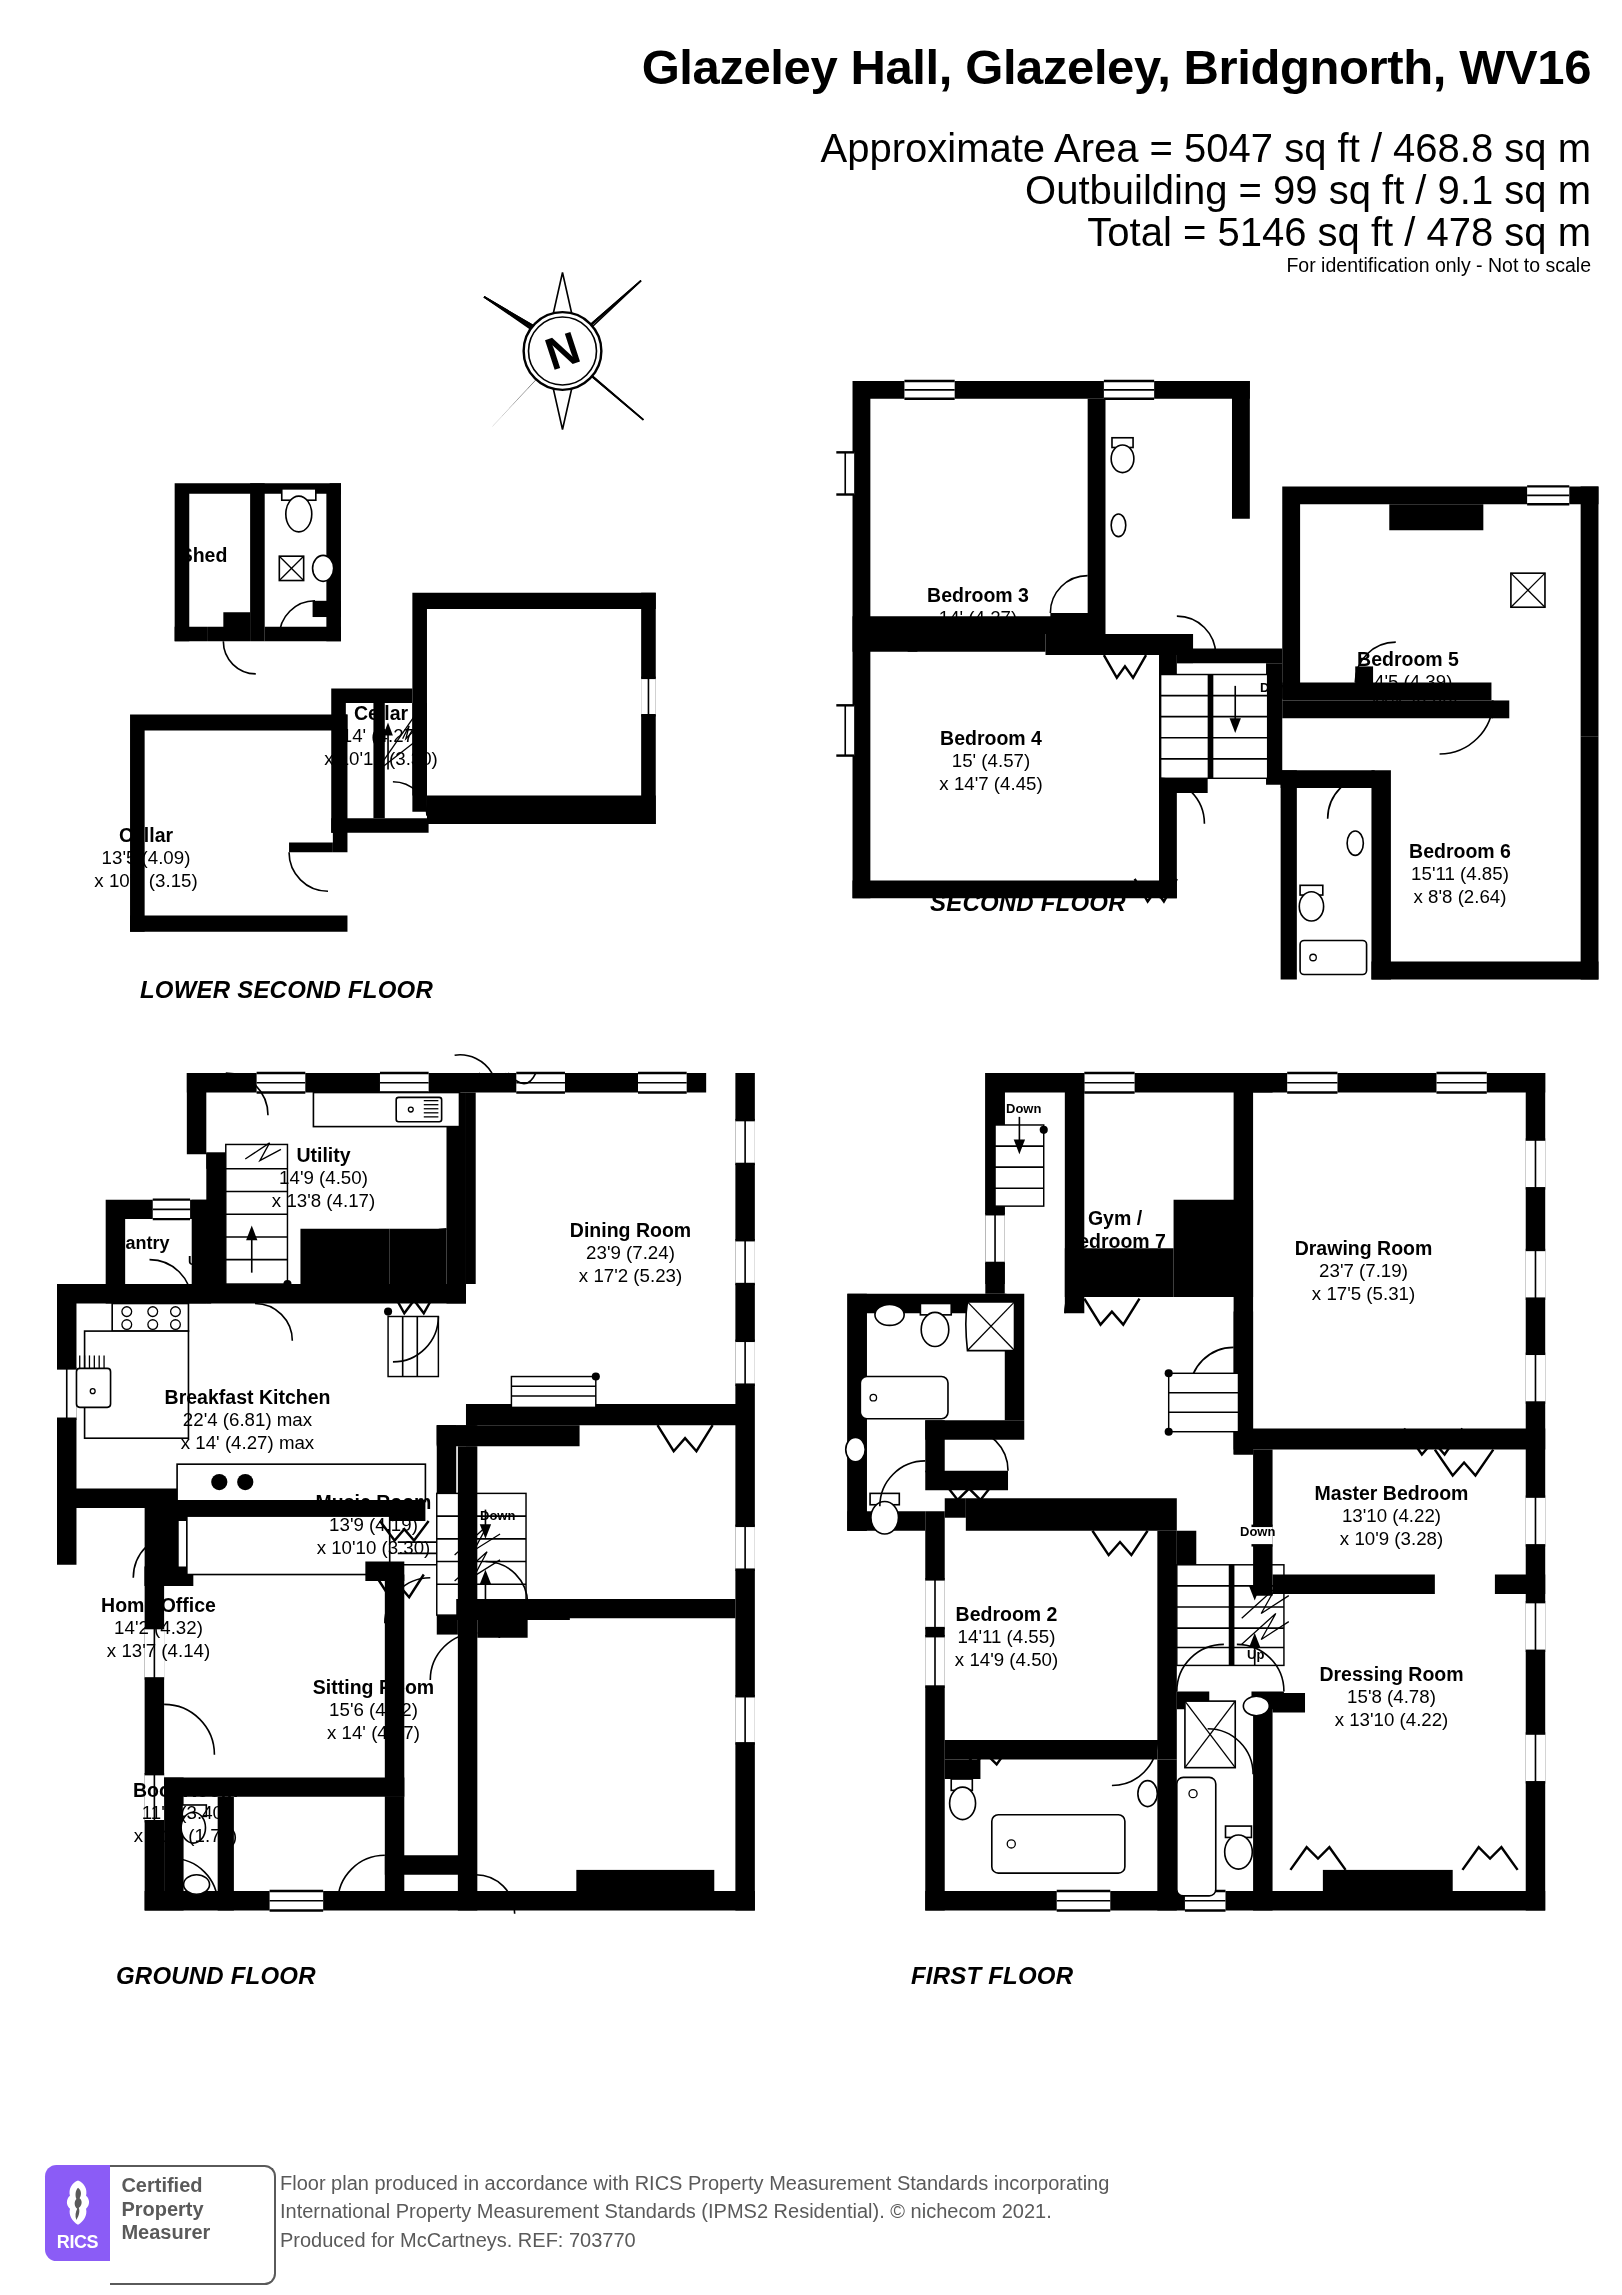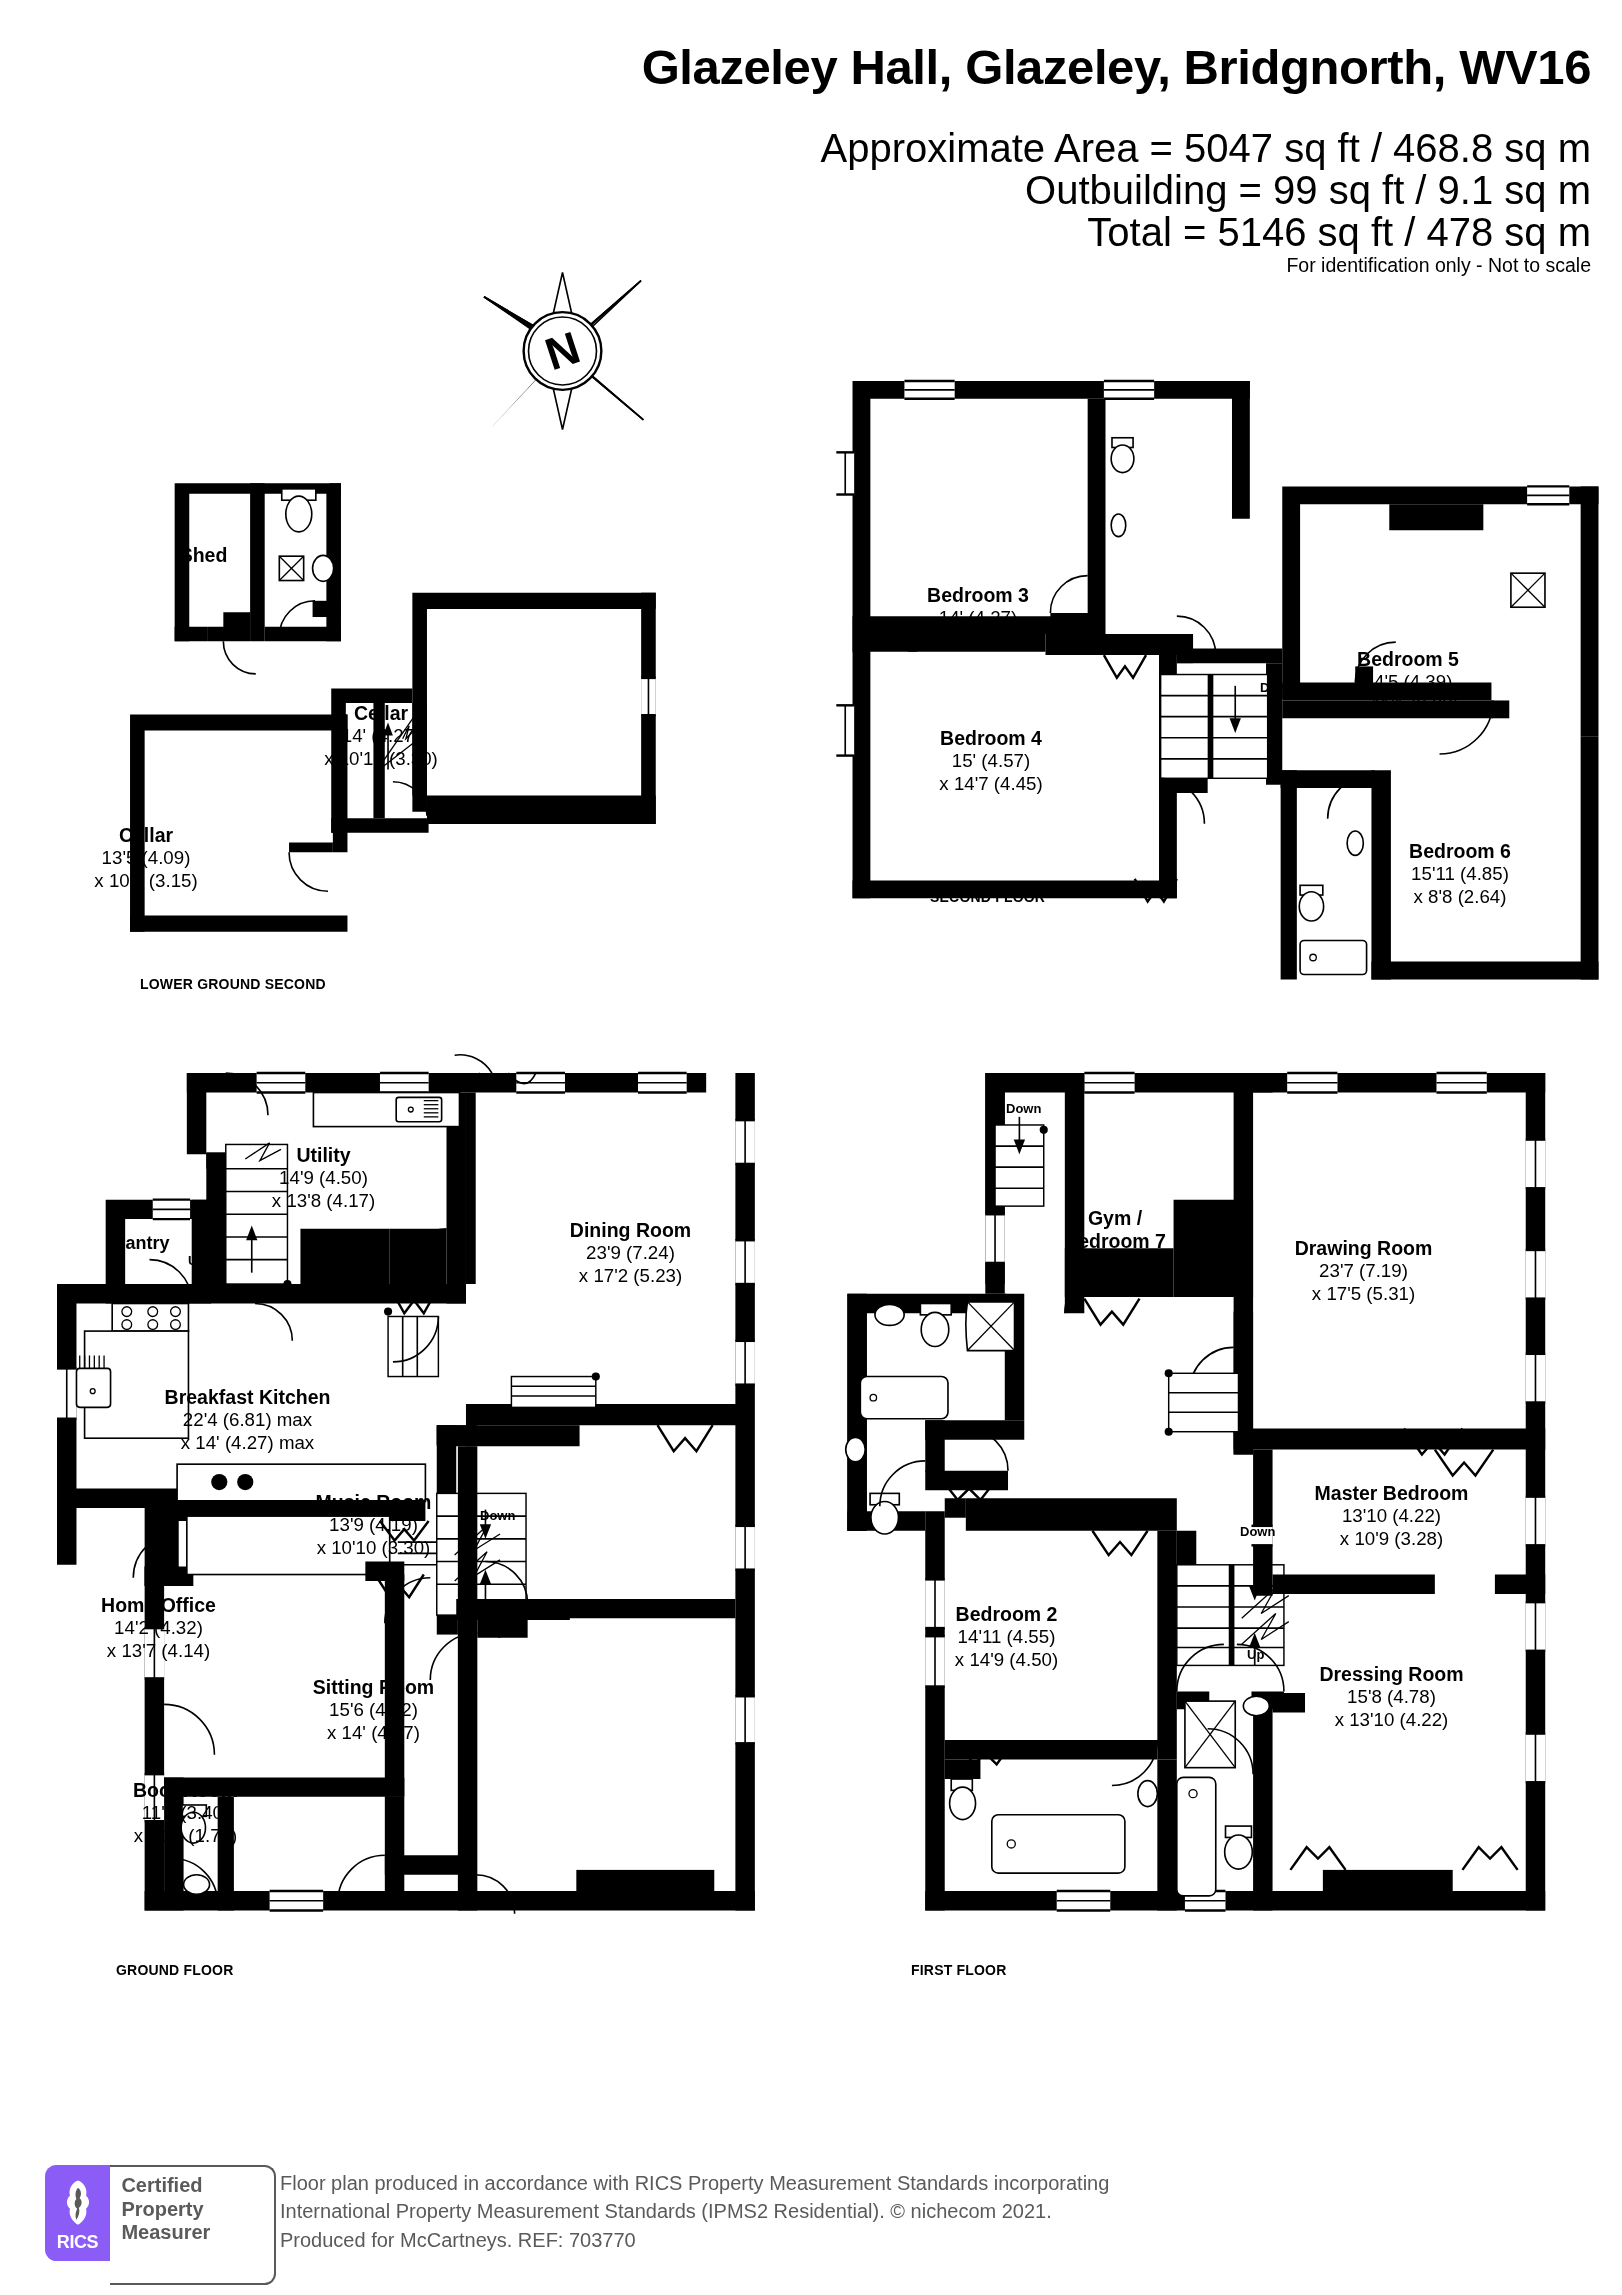--- a/index.html
+++ b/index.html
@@ -14,21 +14,21 @@
     text-align:right;white-space:nowrap;
   }
   .area-line{right:32px;text-align:right;font-size:40px;white-space:nowrap;}
   #area1{top:126px;}
   #area2{top:168px;}
   #area3{top:210px;}
   #notice{top:254px;right:32px;text-align:right;font-size:19.5px;white-space:nowrap;}
   
   #compass{left:471px;top:330;width:179px;height:162px;}
   
-  .floor-title{font-size:14px;font-weight:bold;letter-spacing:0.2px;white-space:nowrap;}
+  .floor-title{font-size:24px;font-weight:bold;letter-spacing:0.2px;white-space:nowrap;font-style:italic;}
   
   .room{position:absolute;text-align:center;white-space:nowrap;line-height:1.2;}
   .room .nm{font-size:19.5px;font-weight:bold;display:block;}
   .room .dm{font-size:18.7px;display:block;}
   .room.sm .nm{font-size:18px;}
   
   .updown{position:absolute;font-size:13px;font-weight:bold;white-space:nowrap;}
   
   svg.plan{position:absolute;overflow:visible;}
   .w{fill:#000;}         
@@ -159,21 +159,21 @@
   <span class="nm">Cellar</span>
   <span class="dm">14' (4.27)</span>
   <span class="dm">x 10'10 (3.30)</span>
 </div>
 <div class="abs room" style="left:65px;top:824px;width:162px;">
   <span class="nm">Cellar</span>
   <span class="dm">13'5 (4.09)</span>
   <span class="dm">x 10'4 (3.15)</span>
 </div>
 <div class="updown" style="left:463px;top:803px;">Up</div>
-<div class="abs floor-title" style="left:140px;top:976px;">LOWER GROUND SECOND</div>
+<div class="abs floor-title" style="left:140px;top:976px;">LOWER SECOND FLOOR</div>
 
 <svg class="plan" id="sf-plan" style="left:836px;top:381px;width:779px;height:600px" viewBox="0 0 960 740">
 
   <g>
     <path class="w" d="M20,0 h490 v22 h-468 v290 h-22 z"></path>
     <path class="w" d="M488,0 h22 v170 h-22 z"></path>
 
     <rect x="84" y="0" width="62" height="22" fill="#fff"></rect>
     <line x1="84" y1="0" x2="146" y2="0" class="ln3"></line>
       <line x1="84" y1="22" x2="146" y2="22" class="ln3"></line>

